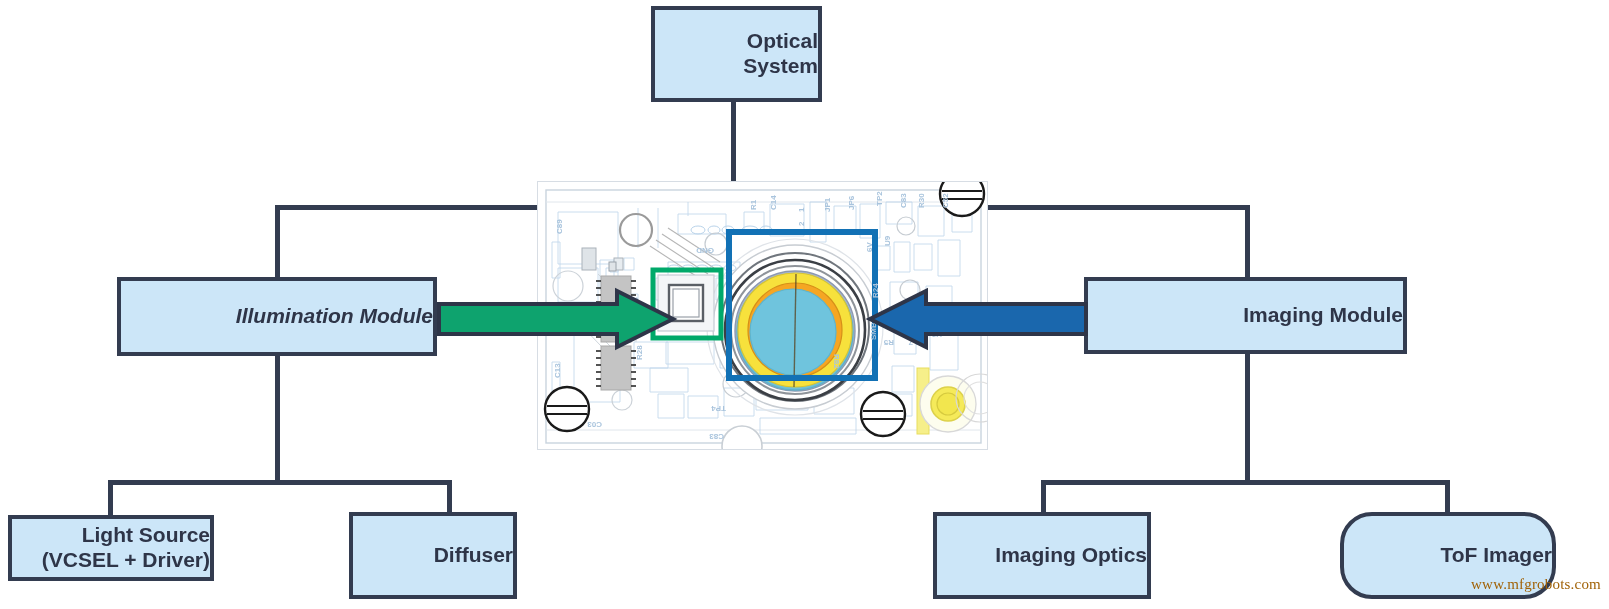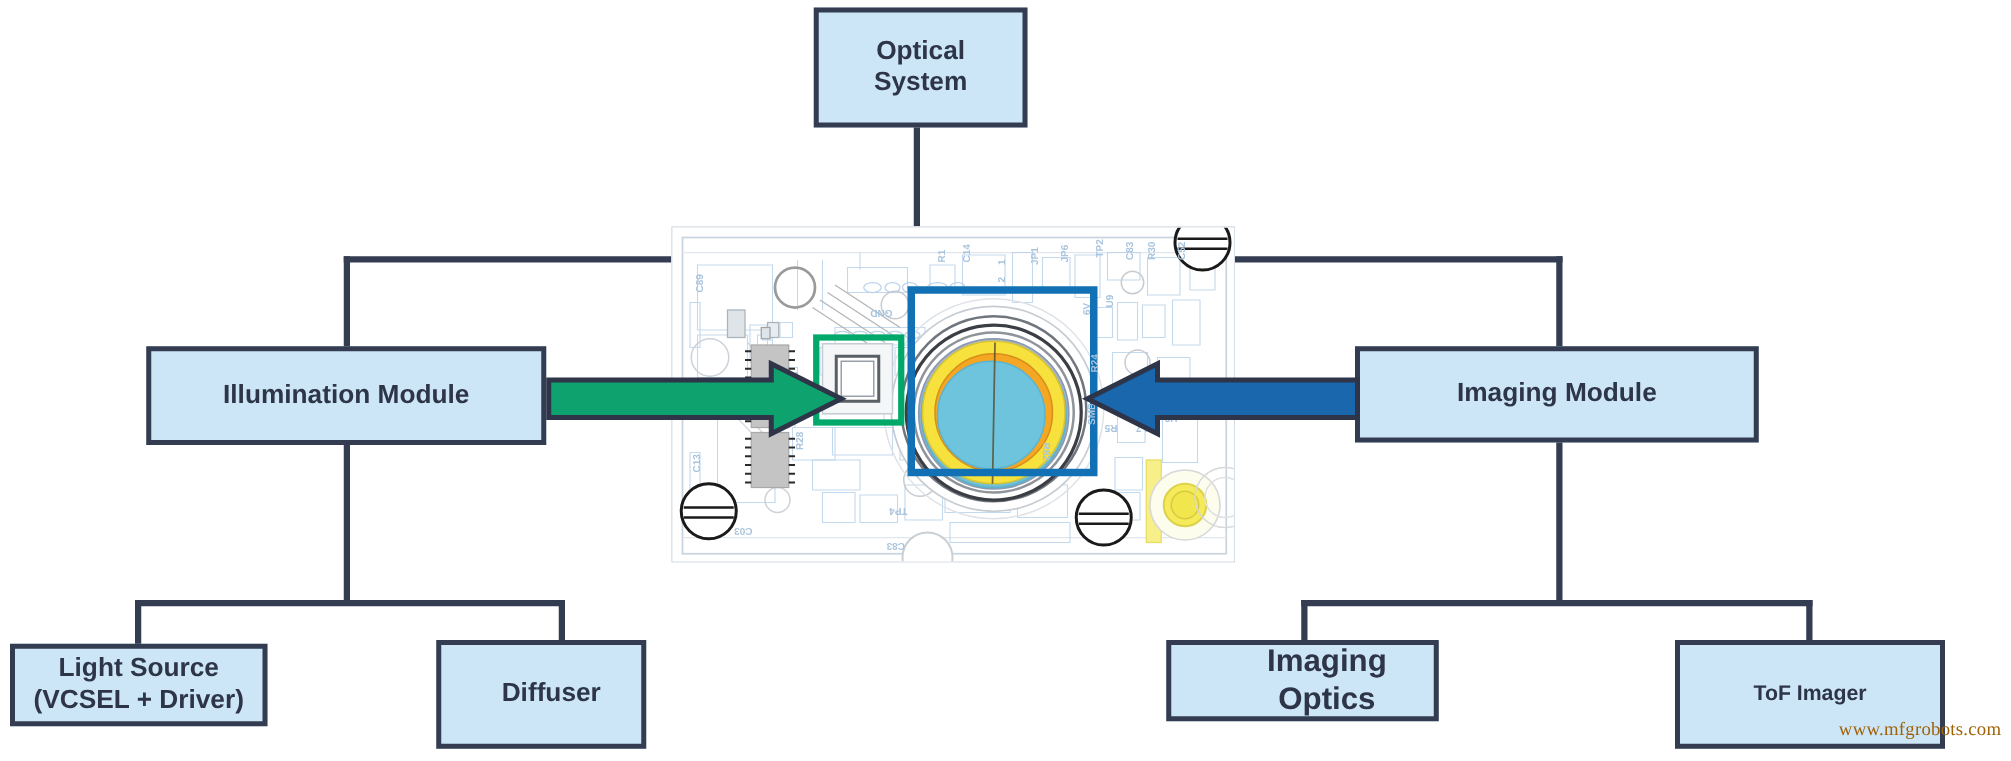--- a/index.html
+++ b/index.html
@@ -31,29 +31,30 @@
     color: #2e3548;
     font-weight: bold;
     line-height: 1.18;
     z-index: 6;
     white-space: pre-line;
   }
   .node-label {
     display: block;
     width: 100%;
     white-space: pre-line;
+    text-align: right;
   }
 
   #node-optical-system   { left: 651px;  top: 6px;   width: 171px; height: 96px;  font-size: 21px; }
-  #node-illumination     { left: 117px;  top: 277px; width: 320px; height: 79px;  font-size: 21px; }
+  #node-illumination     { left: 117px;  top: 277px; width: 320px; height: 79px;  font-size: 21px; font-style: italic; }
   #node-imaging          { left: 1084px; top: 277px; width: 323px; height: 77px;  font-size: 21px; }
   #node-light-source     { left: 8px;    top: 515px; width: 206px; height: 66px;  font-size: 21px; }
   #node-diffuser         { left: 349px;  top: 512px; width: 168px; height: 87px;  font-size: 21px; padding-left: 16px; }
-  #node-imaging-optics   { left: 933px;  top: 512px; width: 218px; height: 65px;  font-size: 25px; padding-left: 39px; }
-  #node-tof-imager       { left: 1340px; top: 512px; width: 216px; height: 87px;  font-size: 17px; }
+  #node-imaging-optics   { left: 933px;  top: 512px; width: 218px; height: 87px;  font-size: 21px; padding-left: 39px; }
+  #node-tof-imager       { left: 1340px; top: 512px; width: 216px; height: 87px;  font-size: 21px; border-radius: 32px; }
 
   
   .conn {
     position: absolute;
     background: #333c50;
     z-index: 3;
   }
 
   
   #watermark {

